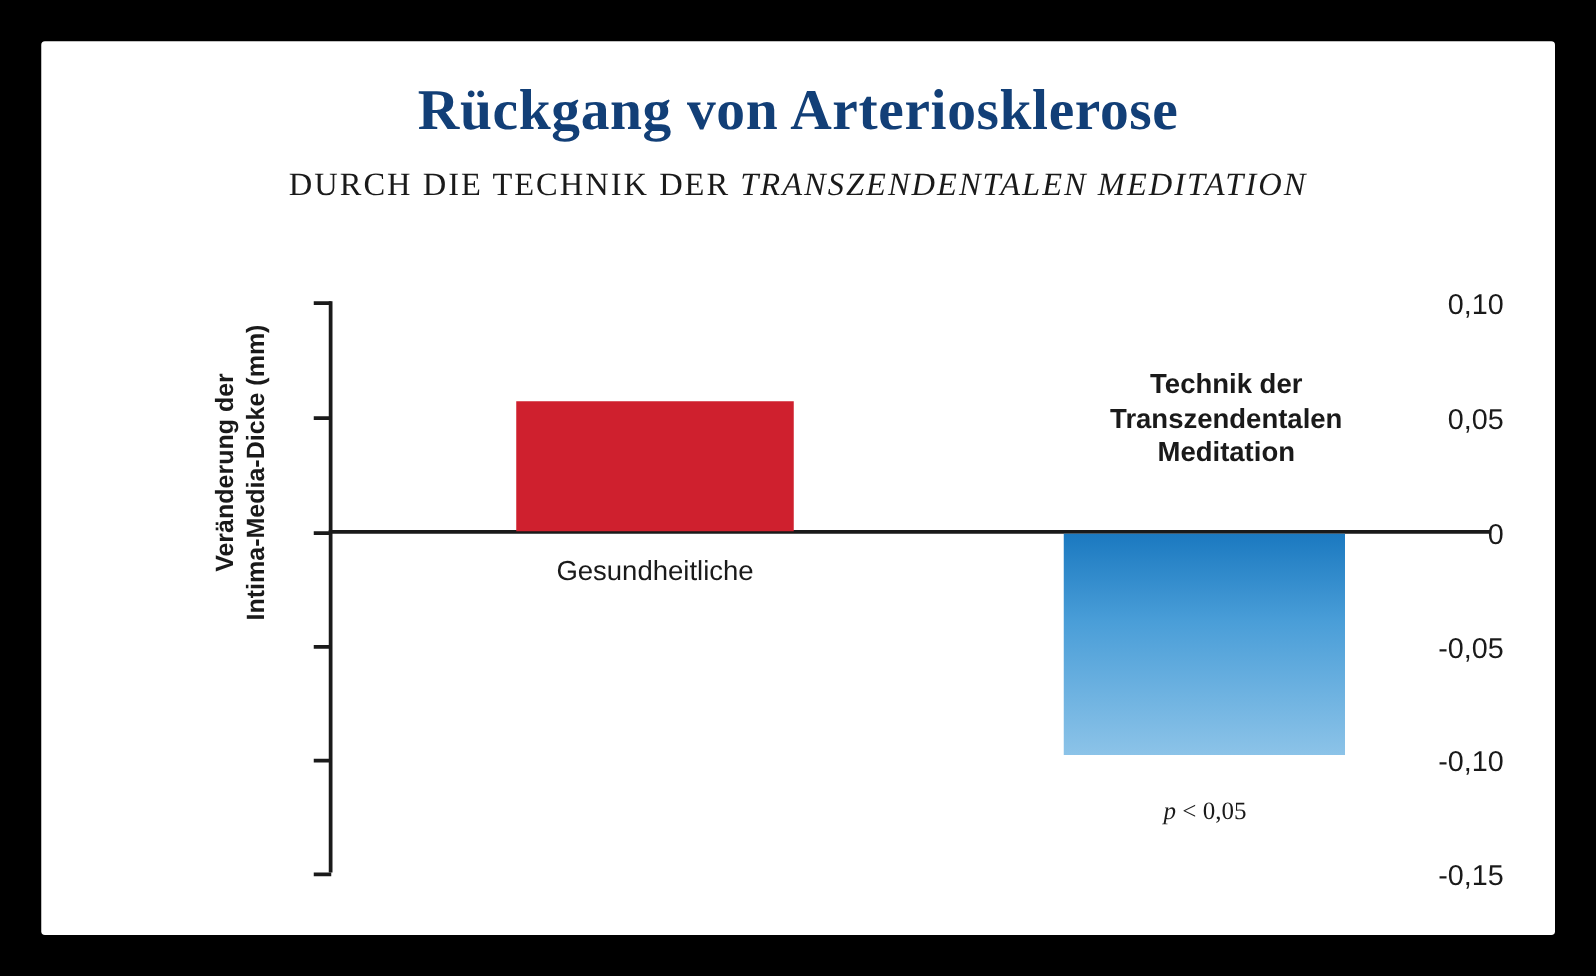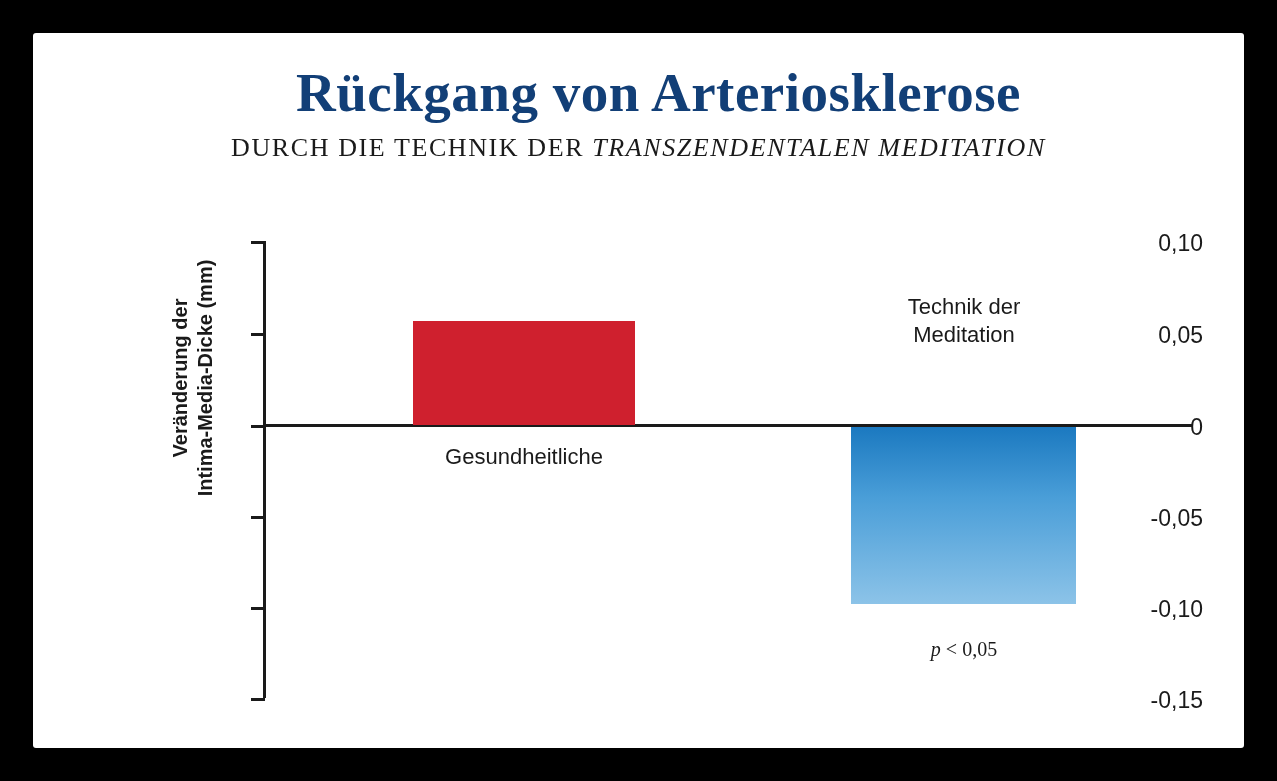--- a/index.html
+++ b/index.html
@@ -30,24 +30,23 @@
   }
   
   #title {
     position: absolute;
     left: 0;
     top: 28px;
     width: 1211px;
     text-align: center;
     font-family: "Liberation Serif", serif;
     font-weight: bold;
-    font-size: 55px;
+    font-size: 46px;
     letter-spacing: 0.5px;
     color: #123f77;
-    padding-left: 20px;
   }
   #subtitle {
     position: absolute;
     left: 0;
     top: 100px;
     width: 1211px;
     text-align: center;
     font-family: "Liberation Serif", serif;
     font-size: 26px;
     letter-spacing: 1.6px;
@@ -140,23 +139,24 @@
     font-size: 22px;
     color: #1a1a1a;
     line-height: 1.25;
   }
   #label-control {
     left: 205px;
     top: 210px;
     width: 272px;
   }
   #label-tm {
-    left: 655px;
+    left: 672px;
     top: 60px;
     width: 252px;
+    font-weight: bold;
   }
   #pvalue {
     position: absolute;
     left: 655px;
     top: 405px;
     width: 252px;
     text-align: center;
     font-family: "Liberation Serif", serif;
     font-size: 20px;
     color: #1a1a1a;
@@ -203,20 +203,21 @@
 
       <div class="bar" id="bar-control"></div>
       <div class="bar" id="bar-tm"></div>
 
       <div class="bar-label" id="label-control">
         <div>Gesundheitliche</div>
       </div>
 
       <div class="bar-label" id="label-tm">
         <div>Technik der</div>
+        <div>Transzendentalen</div>
         <div>Meditation</div>
       </div>
 
       <div id="pvalue"><span class="ital">p</span><span> &lt; 0,05</span></div>
 
     </div>
   </div>
 </div>
 
 </body></html>

